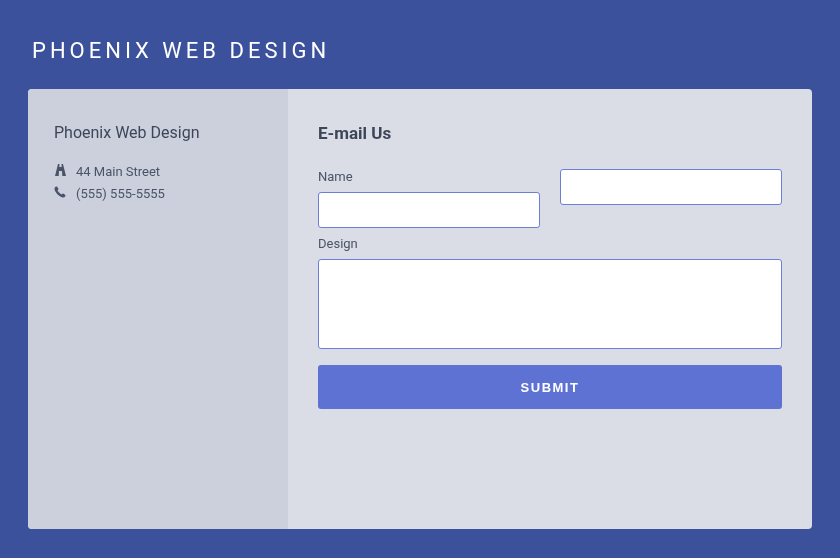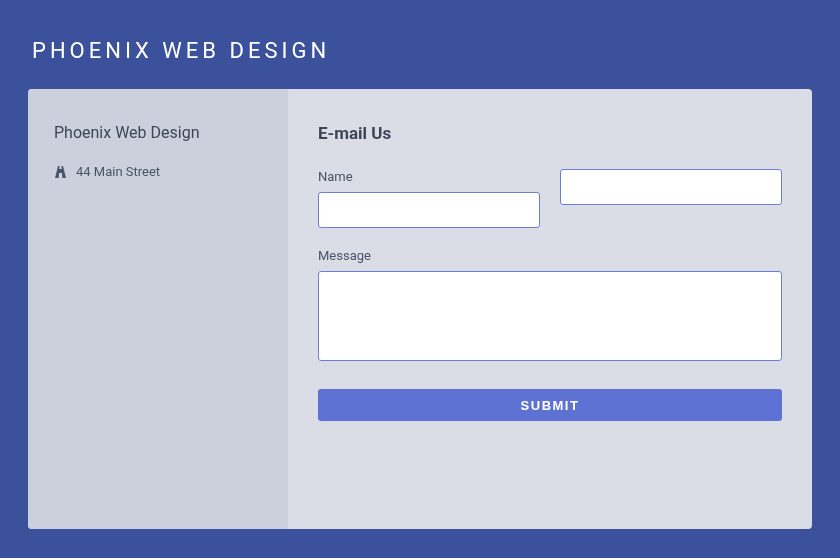--- a/index.html
+++ b/index.html
@@ -36,42 +36,42 @@
     font-size: 16px;
     font-weight: 400;
     color: #3d4658;
     margin-bottom: 22px;
   }
   .info-line {
     font-size: 13px;
     color: #4a5468;
     margin-bottom: 7px;
     display: flex;
-    align-items: center;
+    align-items: flex-start;
   }
   .info-line .ico {
     width: 16px;
     display: inline-flex;
     align-items: center;
     justify-content: flex-start;
     margin-right: 6px;
   }
   .info-line svg { display: block; }
   .form-area {
     flex: 1;
     padding: 34px 30px 24px 30px;
     color: #3d4658;
   }
   .form-heading {
     font-size: 17px;
     font-weight: 700;
     margin-bottom: 26px;
     color: #3d4658;
   }
-  .row { display: flex; gap: 20px; margin-bottom: 20px; }
+  .row { display: flex; gap: 20px; margin-bottom: 8px; }
   .field { flex: 1; display: flex; flex-direction: column; }
   .field-label {
     font-size: 13px;
     color: #4a5468;
     margin-bottom: 8px;
   }
   .text-input {
     height: 36px;
     border: 1px solid #6c7fd6;
     border-radius: 3px;
@@ -87,21 +87,21 @@
     border-radius: 3px;
     background: #fff;
     padding: 8px;
     font-size: 14px;
     color: #333;
     resize: none;
     outline: none;
   }
   .submit-btn {
     width: 100%;
-    height: 32px;
+    height: 44px;
     background: #5e72d3;
     color: #fff;
     border: none;
     border-radius: 3px;
     font-size: 13px;
     font-weight: 600;
     letter-spacing: 1.5px;
     cursor: pointer;
     margin-top: 8px;
   }
@@ -118,40 +118,48 @@
 
     <div class="info-line">
       <span class="ico">
         <svg width="13" height="12" viewBox="0 0 13 12">
             <path d="M1 12 L4 0 L5.5 0 L5.3 3 L7.7 3 L7.5 0 L9 0 L12 12 L8.3 12 L8 7 L5 7 L4.7 12 Z" fill="#4a5468"></path>
           </svg>
       </span>
       <span>44 Main Street</span>
     </div>
 
+    <div class="info-line">
+      <span class="ico">
+        <svg width="12" height="12" viewBox="0 0 12 12">
+            <path d="M2.5 0.5 C2 0.5 0.5 1 0.5 3 C0.5 6 6 11.5 9 11.5 C11 11.5 11.5 10 11.5 9.5 C11.5 9 9.5 7.5 9 7.5 C8.5 7.5 7.8 8.3 7.5 8.5 C6.5 8 4 5.5 3.5 4.5 C3.7 4.2 4.5 3.5 4.5 3 C4.5 2.5 3 0.5 2.5 0.5 Z" fill="#4a5468"></path>
+          </svg>
+      </span>
+      <span>(555) 555-5555</span>
+    </div>
 
   </div>
 
   <div class="form-area">
     <div class="form-heading">E-mail Us</div>
 
     <div class="row">
       <div class="field">
         <label class="field-label">Name</label>
         <input class="text-input" type="text" value="" style="">
       </div>
       <div class="field">
         <input class="text-input" type="text" value="" style="">
       </div>
     </div>
 
 
     <div class="row">
       <div class="field">
-        <label class="field-label">Message</label>
+        <label class="field-label">Design</label>
         <textarea class="textarea-input" style=""></textarea>
       </div>
     </div>
 
     <button class="submit-btn">SUBMIT</button>
   </div>
 
 </div>
 
 </body></html>

